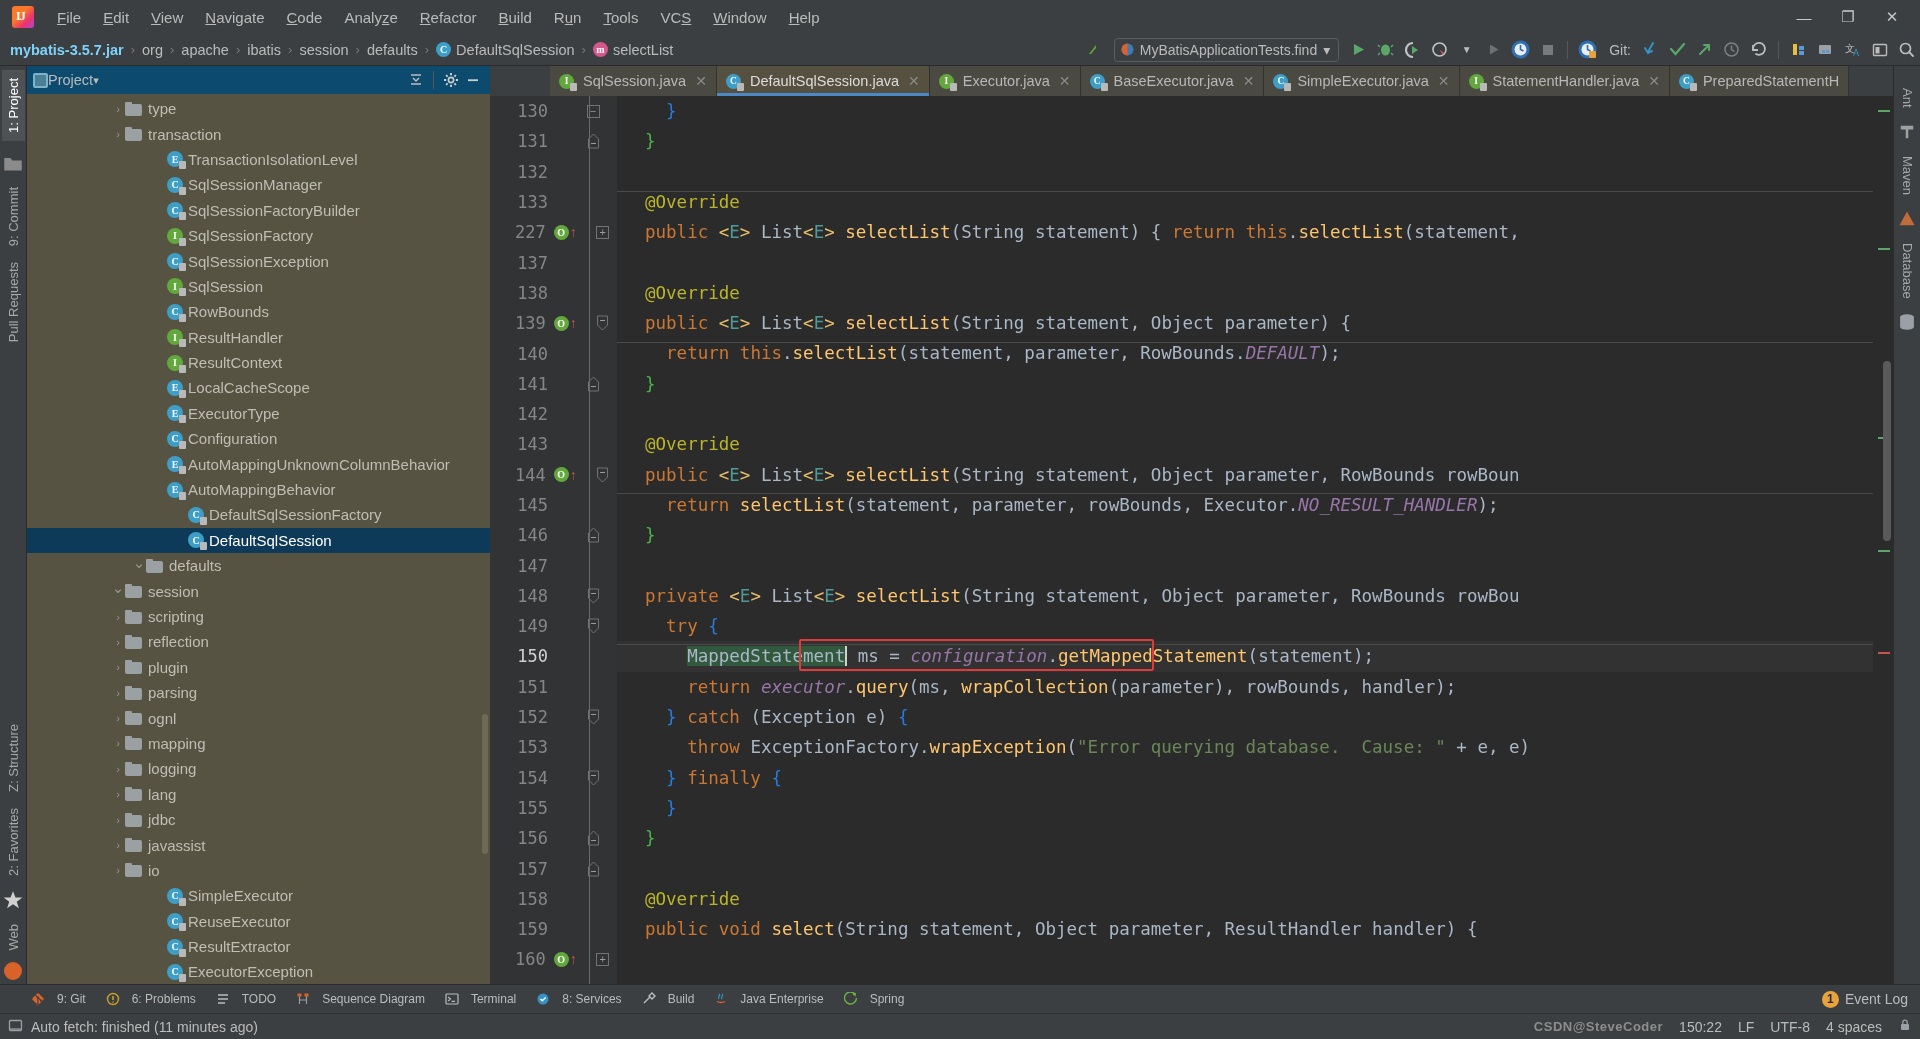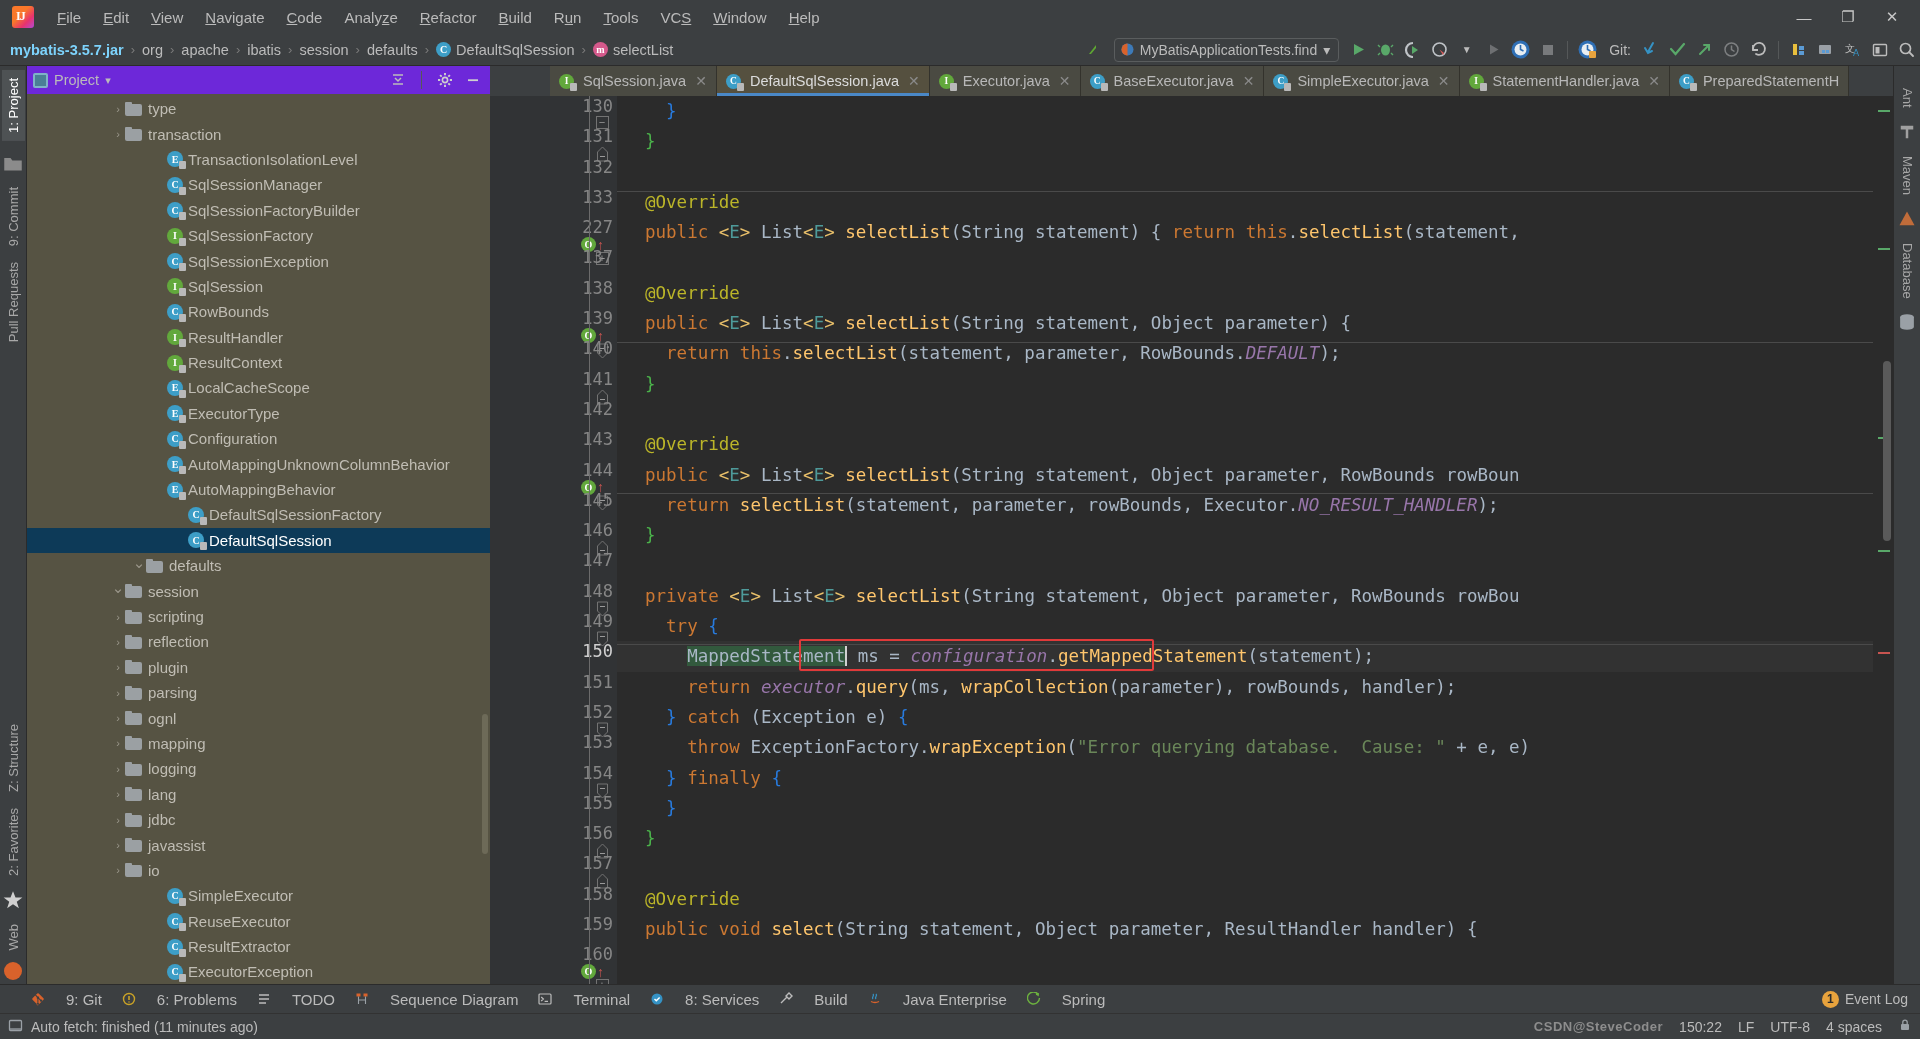--- a/index.html
+++ b/index.html
@@ -73,22 +73,22 @@
     writing-mode: vertical-rl; text-orientation: mixed;
     color:#a8a8a8; font-size:13px; padding:8px 4px; white-space:nowrap; cursor:default;
   }
   .vtab.rot180 { transform: rotate(180deg); }
   .vtab.active { background:#4e5254; color:#fff; }
   .stripicon { width:20px; height:20px; margin:6px 0; }
 
   
   .projectpanel { width:463px; display:flex; flex-direction:column; flex-shrink:0; background:#3c3f41; }
   .ptitle {
-    height:28px; background:#6d28d9; display:flex; align-items:center; padding:0 6px;
-    color:#bbbbbb; font-size:14.5px; gap:6px; flex-shrink:0;
+    height:28px; background:#0c4a6e; display:flex; align-items:center; padding:0 6px;
+    color:#bbbbbb; font-size:14.5px; gap:0; flex-shrink:0;
   }
   .ptitle .psq { width:15px; height:15px; border:2px solid #7fb3c8; background:#4a7f96; border-radius:2px;}
   .ptitle .grow { flex:1; }
   .ptitle .pbtn { width:22px; height:22px; display:flex; align-items:center; justify-content:center; color:#bcbcbc;}
 
   .tree {
     flex:1; background:#56534380; background-color:#565343; overflow:hidden; position:relative;
     padding-top:2px;
   }
   .trow {
@@ -135,21 +135,21 @@
   .etab.active { background:#55503f; color:#dcdcdc; }
   .etab.active::after {
     content:''; position:absolute; left:0; right:0; bottom:0; height:3px; background:#4a88c7;
   }
   .etab .x { color:#8a8a8a; font-size:14px; margin-left:3px; }
 
   .editorbody { flex:1; display:flex; min-height:0; position:relative; background:#2b2b2b; overflow:hidden; }
   .gutter {
     width:127px; background:#313335; flex-shrink:0; position:relative; padding-top:0px;
   }
-  .glinewrap { height:30.3px; display:flex; align-items:flex-end; position:relative;flex-direction:column; }
+  .glinewrap { height:30.3px; display:flex; align-items:center; position:relative; }
   .gnum { width:62px; text-align:right; color:#868686; font-size:17px;
      font-family:"DejaVu Sans Mono", monospace; padding-right:4px; }
   .gnum.cur { color:#d0d0d0; }
   .gmark { width:26px; display:flex; align-items:center; justify-content:center; }
   .gfold { width:30px; display:flex; align-items:center; justify-content:center; }
   .foldbox {
     width:13px; height:13px; border:1px solid #737373; color:#9a9a9a; font-size:11px;
     display:flex; align-items:center; justify-content:center; line-height:1; background:#313335;
   }
   .foldline { width:1px; background:#6b6b6b; height:100%; position:absolute; left:100px; }
@@ -196,21 +196,21 @@
   .ed-scroll {
     position:absolute; right:2px; width:8px; background:#5a5a5a; border-radius:4px;
   }
 
   
   .bottombar {
     height:29px; background:#3c3f41; display:flex; align-items:center; flex-shrink:0;
     padding-left:22px; gap:2px; border-top:1px solid #2b2b2b;
   }
   .btw {
-    display:flex; align-items:center; gap:21px; color:#bbbbbb; font-size:15px; padding:3px 9px;
+    display:flex; align-items:center; gap:12px; color:#bbbbbb; font-size:12px; padding:3px 9px;
     white-space:nowrap;
   }
   .bspacer { flex:1; }
   .evlog { display:flex; align-items:center; gap:6px; color:#bbbbbb; font-size:14px; padding-right:12px;}
   .badge {
     background:#e8a33d; color:#2b2b2b; border-radius:50%; width:17px; height:17px;
     display:flex; align-items:center; justify-content:center; font-size:12px; font-weight:bold;
   }
 
   

